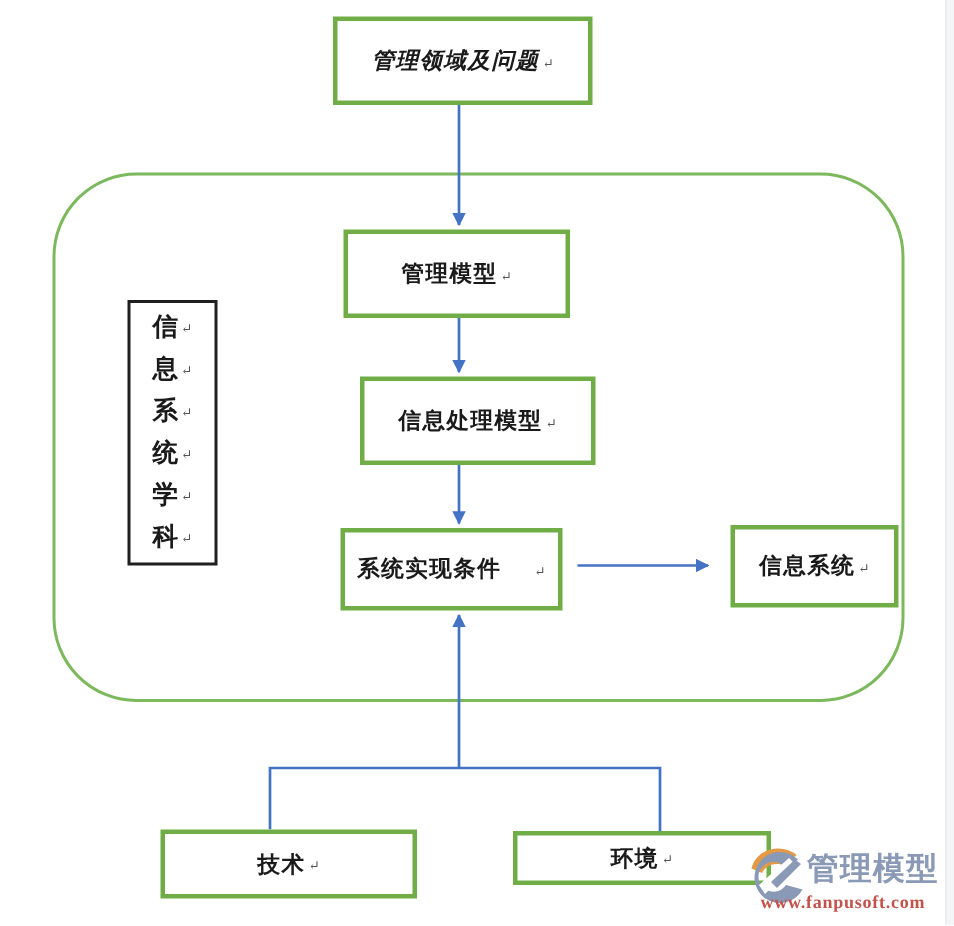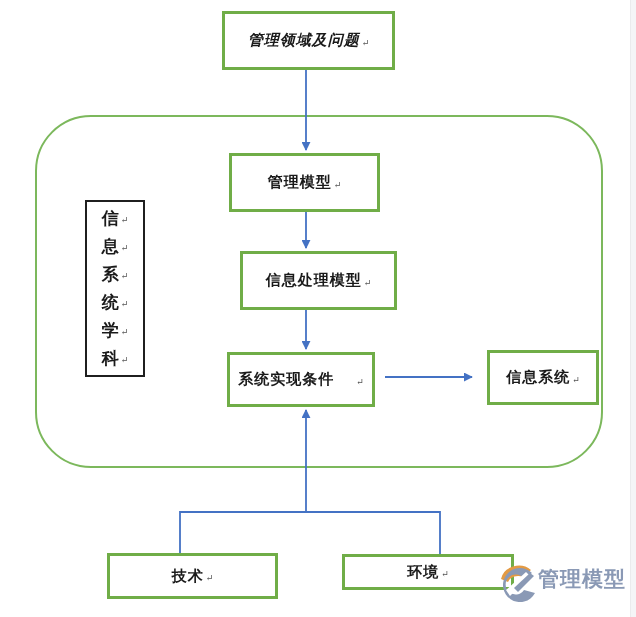--- a/index.html
+++ b/index.html
@@ -174,15 +174,16 @@
   </div>
 
   <div class="watermark">
     <svg class="wm-logo" width="42" height="50" viewBox="0 0 42 50">
       <path d="M5 17 A18 16 0 0 1 35 8 L27 15 A11 10 0 0 0 12 20 Z" fill="#E39A44"></path>
       <path d="M36 11 A17 17 0 1 0 39 31 L28 28 A10 10 0 1 1 28 17 Z" fill="#8A99B5"></path>
       <path d="M34 14 L14 34 L10 28 L30 10 Z" fill="#ffffff"></path>
       <path d="M38 14 L22 30 L18 26 L34 11 Z" fill="#8A99B5"></path>
     </svg>
     <span class="wm-brand">管理模型</span>
+    <span class="wm-url">www.fanpusoft.com</span>
   </div>
 
 </div>
 
 </body></html>

